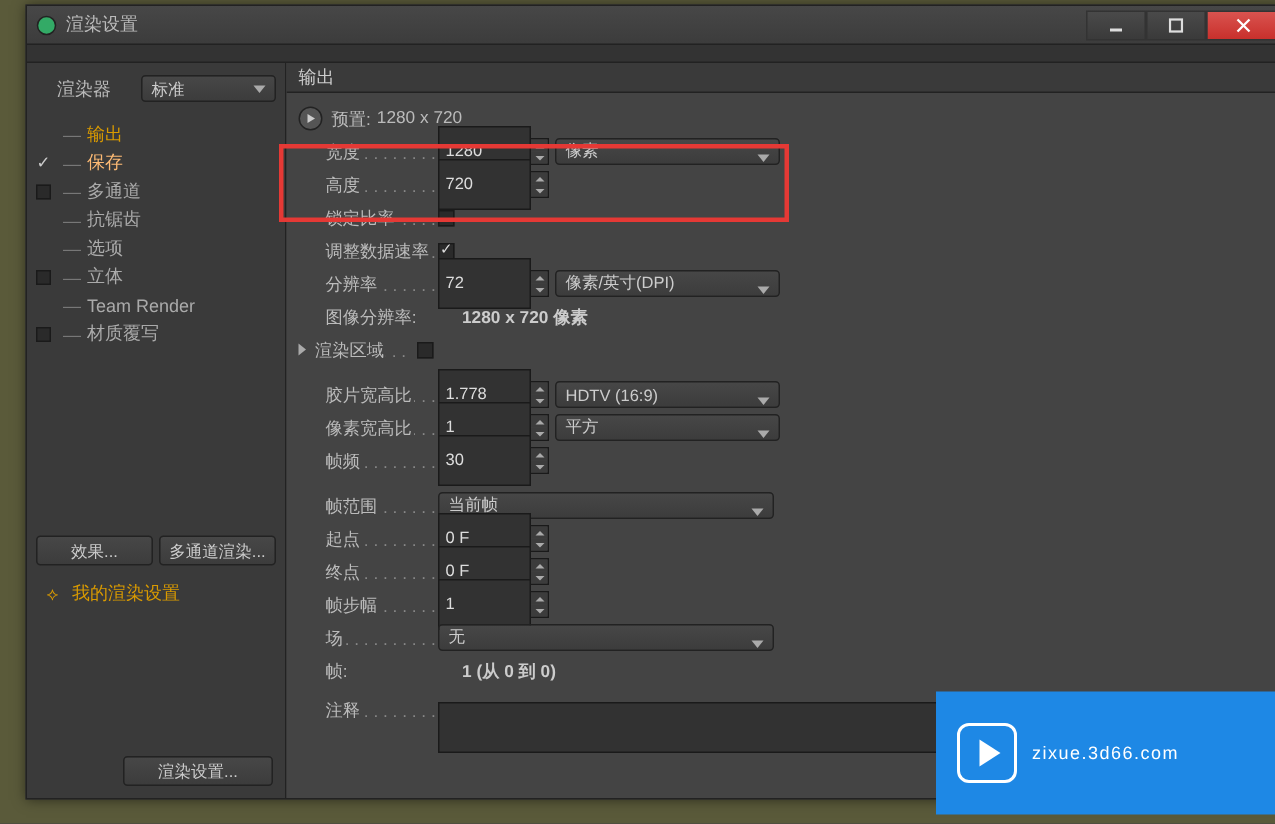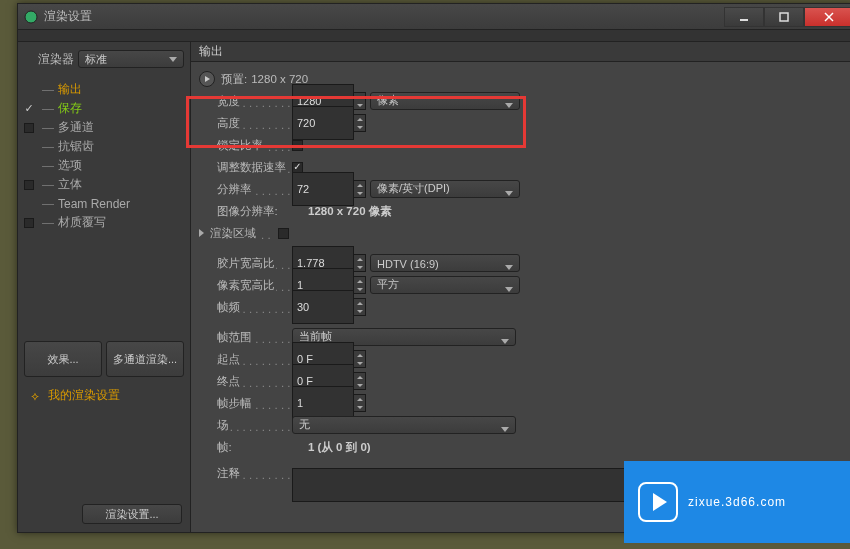--- a/index.html
+++ b/index.html
@@ -8,34 +8,34 @@
 .titlebar { height: 26px; background: linear-gradient(#474747, #3c3c3c); border-bottom: 1px solid #222; display: flex; align-items: center; padding-left: 6px; color: #bbb; font-size: 12px; }
 .title-icon { width: 14px; height: 14px; margin-right: 6px; display: inline-flex; align-items:center; justify-content:center; }
 .win-controls { margin-left: auto; display: flex; }
 .win-btn { width: 40px; height: 20px; display: flex; align-items: center; justify-content: center; border: 1px solid #333; margin-top: 1px; }
 .win-min { background: linear-gradient(#4a4a4a,#3a3a3a); }
 .win-max { background: linear-gradient(#4a4a4a,#3a3a3a); }
 .win-close { background: linear-gradient(#d9534f,#c9302c); width: 50px; }
 .gripbar { height: 12px; background: #333; border-bottom: 1px solid #222; }
 .body { display: flex; height: calc(100% - 26px - 12px); }
 .leftpane { width: 173px; background: #3a3a3a; border-right: 1px solid #222; display: flex; flex-direction: column; }
-.renderer-row { display: flex; align-items: flex-end; gap: 4px; padding: 8px 6px 8px 20px; font-size: 12px; color: #bbb; }
+.renderer-row { display: flex; align-items: flex-end; gap: 20px; padding: 8px 6px 8px 20px; font-size: 12px; color: #bbb; }
 .dropdown { flex: 1; height: 18px; background: linear-gradient(#474747,#3c3c3c); border: 1px solid #222; border-radius: 3px; color: #ccc; font-size: 11px; padding: 0 6px; display: flex; align-items: center; justify-content: space-between; }
 .dropdown .tri { width: 0; height: 0; border-left: 4px solid transparent; border-right: 4px solid transparent; border-top: 5px solid #aaa; }
 .nav { list-style: none; padding-top: 4px; }
 .nav li { display: flex; align-items: center; font-size: 12px; color: #aaa; height: 19px; padding-left: 4px; }
 .nav .chk { width: 14px; display: flex; justify-content: center; color: #ccc; font-size: 11px; }
 .nav .chkbox { width: 10px; height: 10px; border: 1px solid #1a1a1a; background: #2a2a2a; display: inline-block; margin-left:2px; margin-right:2px; }
 .nav .dash { color: #777; margin: 0 4px 0 6px; }
 .nav .label { cursor: default; }
 .nav li.sel .label { color: #d99a00; }
-.nav li.save .label { color: #84cc16; }
+.nav li.save .label { color: #fdba74; }
 .left-bottom { margin-top: auto; padding: 6px; }
 .btn-row { display: flex; gap: 4px; margin-bottom: 6px; }
-.btn { flex: 1; height: 36px; background: linear-gradient(#474747,#3c3c3c); border: 1px solid #222; border-radius: 3px; color: #ccc; font-size: 11px; display: flex; align-items: center; justify-content: center; }
+.btn { flex: 1; height: 20px; background: linear-gradient(#474747,#3c3c3c); border: 1px solid #222; border-radius: 3px; color: #ccc; font-size: 11px; display: flex; align-items: center; justify-content: center; }
 .my-settings { display: flex; align-items: center; gap: 6px; color: #d99a00; font-size: 12px; padding: 4px 4px 10px 4px; }
 .my-settings .icon { width:14px; display:inline-flex; justify-content:center; color:#d99a00;}
 .bottom-btn { height: 20px; background: linear-gradient(#474747,#3c3c3c); border: 1px solid #222; border-radius: 3px; color: #ccc; font-size: 11px; display: flex; align-items: center; justify-content: center; margin: 0 0 2px 58px; width: 100px; }
 .rightpane { flex: 1; background: #444; display: flex; flex-direction: column; position: relative; overflow: hidden; }
 .section-title { height: 20px; background: #3a3a3a; color: #ccc; font-size: 12px; padding-left: 8px; display: flex; align-items: center; border-bottom: 1px solid #222; }
 .content { padding: 6px 8px; font-size: 11.5px; color: #bbb; }
 .row { display: flex; align-items: center; height: 22px; }
 .play-icon { width: 16px; height: 16px; border-radius: 50%; background: #555; border: 1px solid #222; display:flex; align-items:center; justify-content:center; margin-right:6px; }
 .play-icon .tri { width:0; height:0; border-left:5px solid #ccc; border-top:3px solid transparent; border-bottom:3px solid transparent; margin-left:1px; }
 .num-input { width: 62px; height: 18px; background: #323232; border: 1px solid #1a1a1a; color: #ddd; font-size: 11px; padding: 16px 4px; display: flex; align-items: center; }

